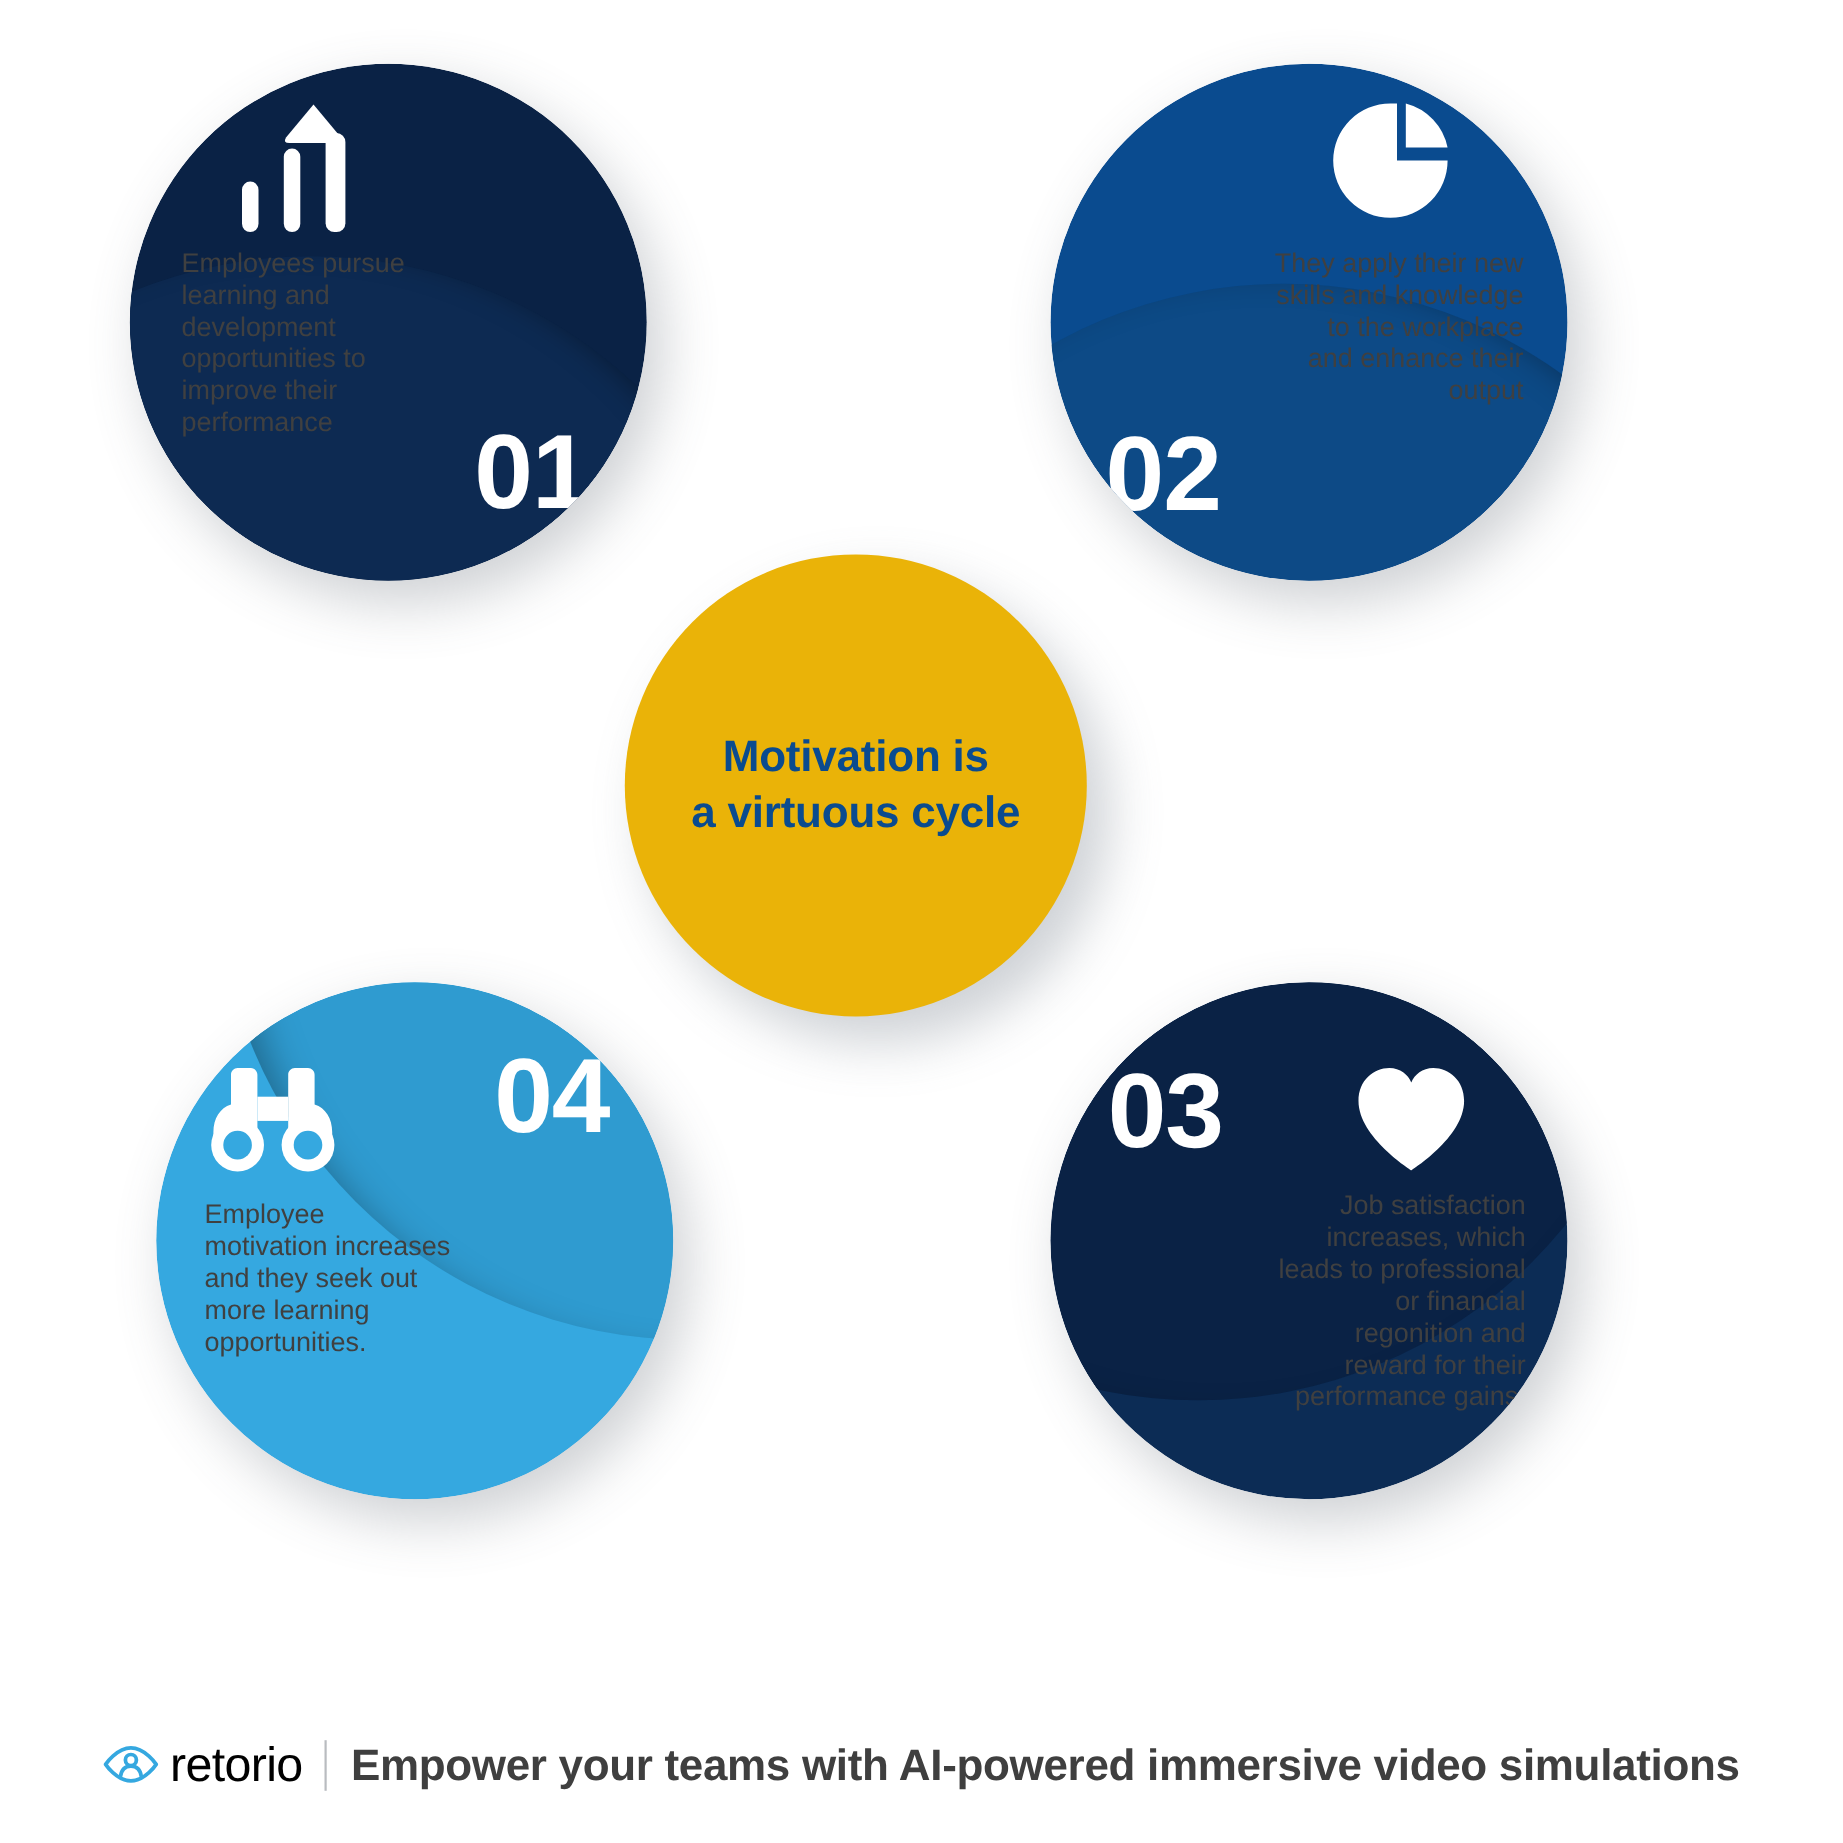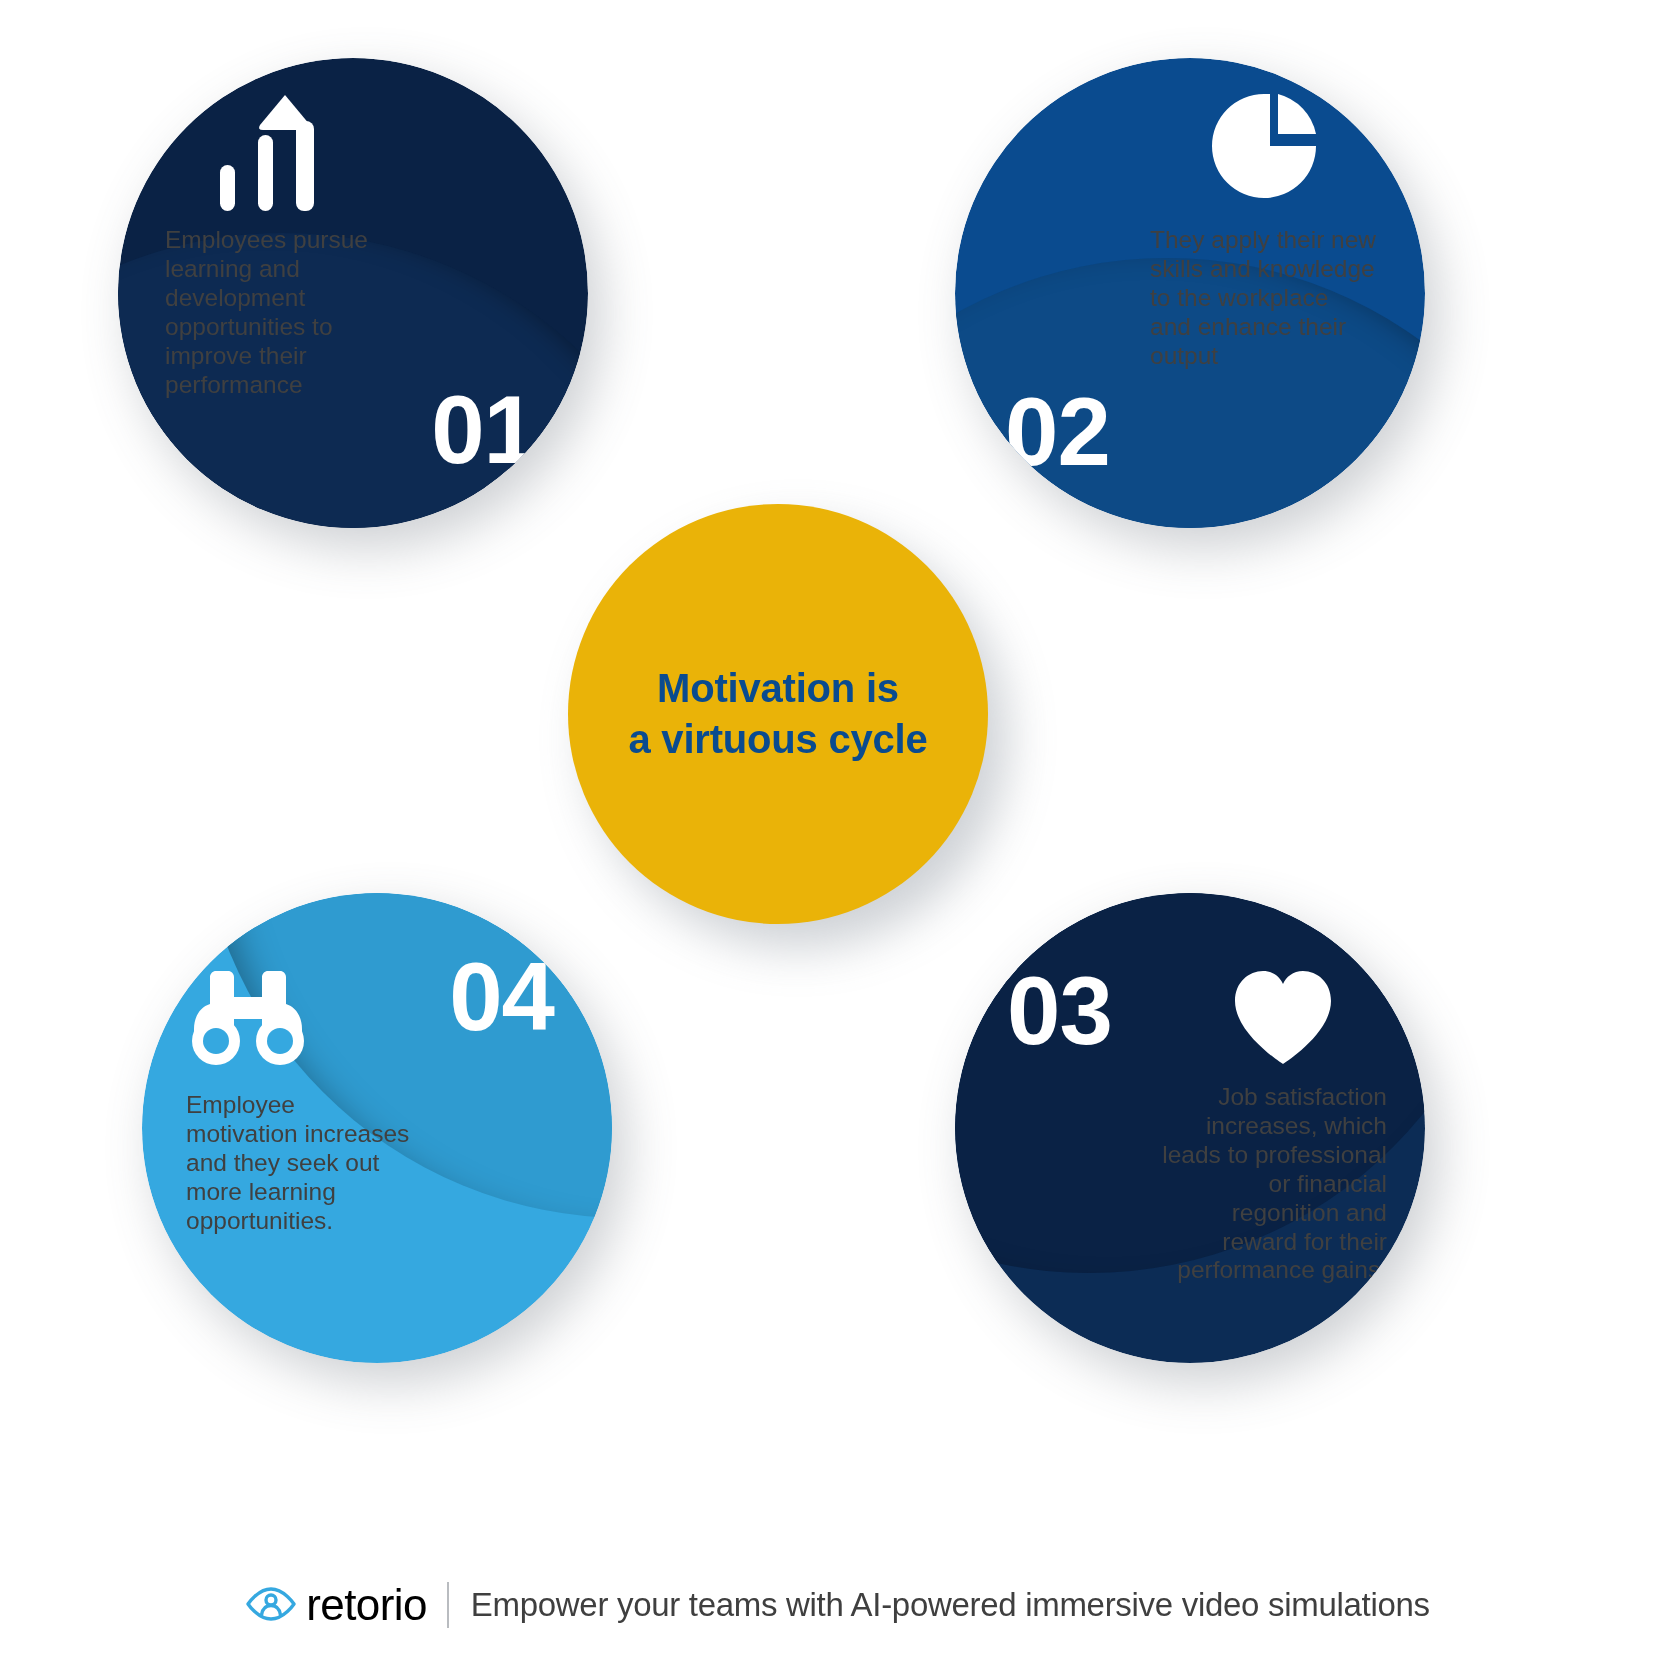--- a/index.html
+++ b/index.html
@@ -91,21 +91,21 @@
   
   #node2 { left: 955px; top: 58px; }
   #node2-shadow { left: 969px; top: 78px; }
   #node2 .node-inner { background: #0a4b8f; }
   #node2 .peel {
     left: -218px; top: 200px;
     background: #0d4a86;
     box-shadow: -14px -16px 34px rgba(0,0,0,.42) inset;
   }
   #node2 .num   { left: 50px;  bottom: 48px; }
-  #node2 .body-text { right: 40px; top: 168px; width: 235px; text-align: left; }
+  #node2 .body-text { right: 40px; top: 168px; width: 235px; text-align: right; }
   #node2 .icon-wrap { right: 105px; top: 32px; }
 
   
   #node3 { left: 955px; top: 893px; }
   #node3-shadow { left: 969px; top: 913px; }
   #node3 .node-inner { background: #0c2c55; }
   #node3 .peel {
     left: -296px; top: -480px;
     background: #0a2245;
     box-shadow: 20px 22px 34px rgba(0,0,0,.40) inset;
@@ -175,22 +175,22 @@
     letter-spacing: -.6px;
   }
   #footer-divider {
     width: 2px;
     height: 46px;
     background: #b9bcc0;
     margin: 0 22px 0 20px;
   }
   #footer-tagline {
     color: #3f3f3f;
-    font-size: 33px;
-    font-weight: 400;
+    font-size: 40px;
+    font-weight: 700;
     letter-spacing: -.3px;
   }
 </style>
 </head>
 <body>
 
 <div class="node-shadow" id="node1-shadow"></div>
 <div class="node" id="node1">
   <div class="node-inner">
     <div class="peel"></div>

